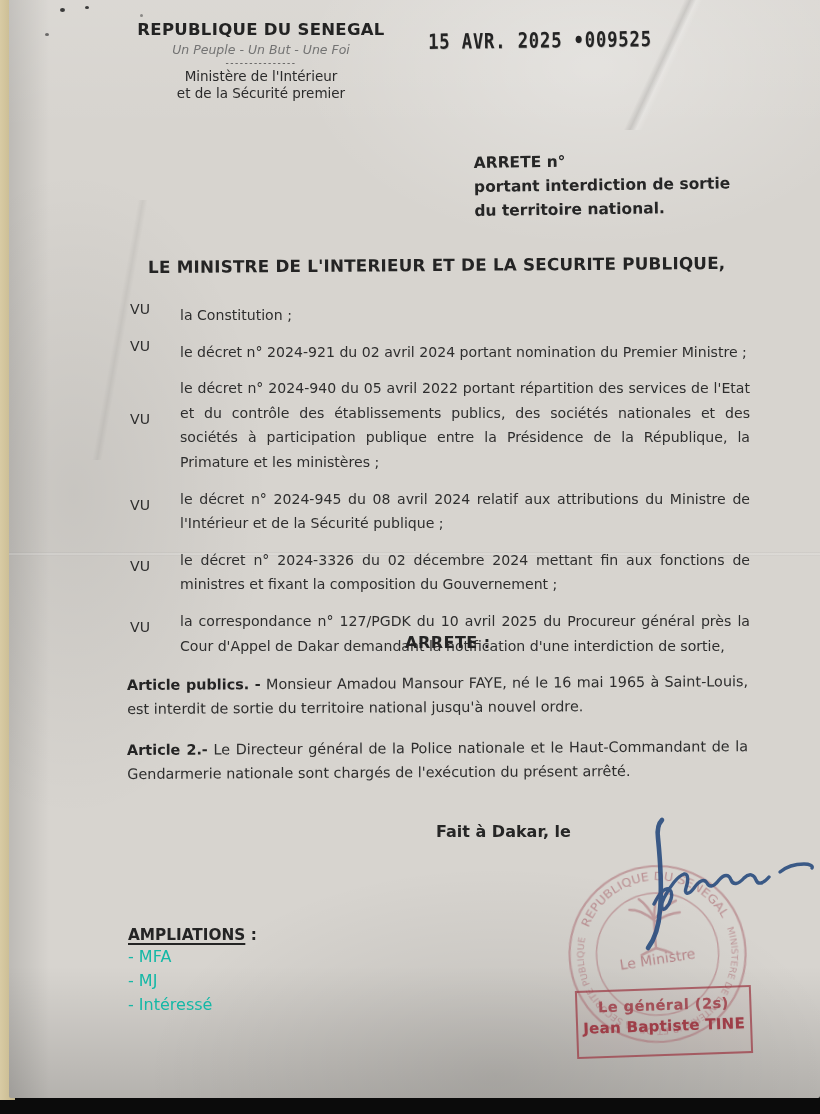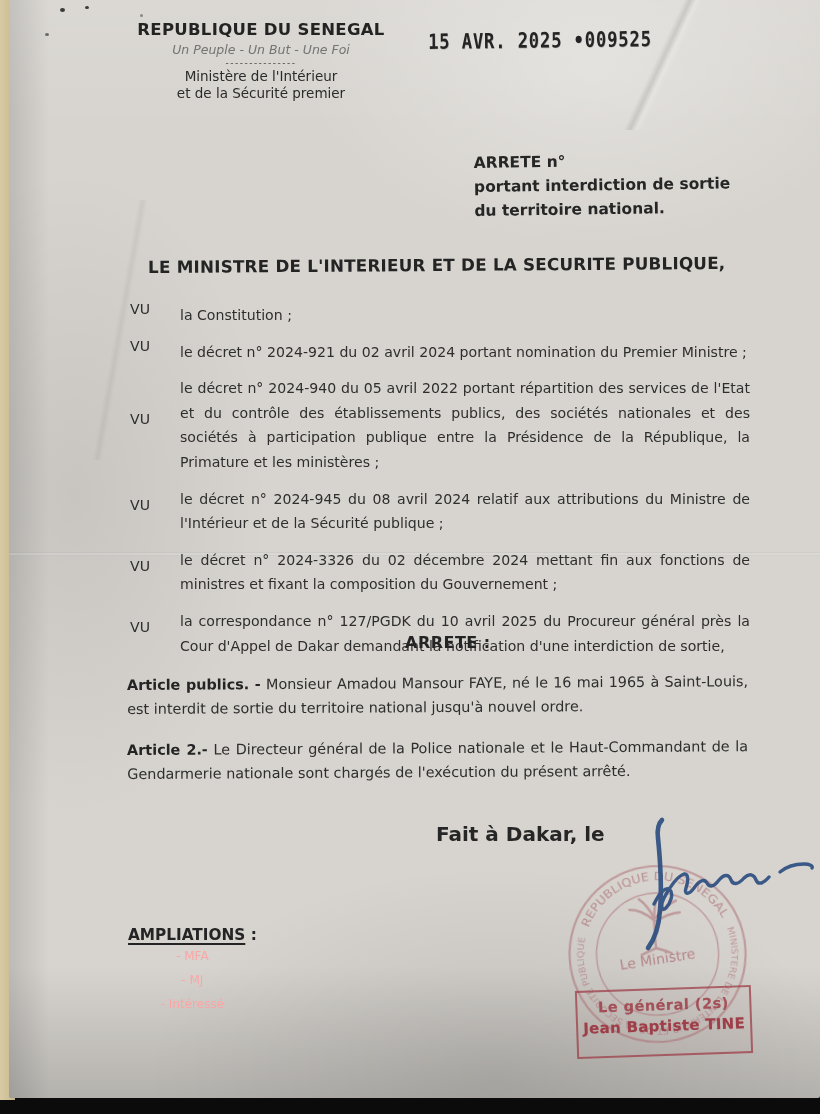--- a/index.html
+++ b/index.html
@@ -73,26 +73,26 @@
 
   .arrete-heading{left:405px;top:633px;font-weight:bold;font-size:16px;
     letter-spacing:.5px;color:#242424;}
 
   .article{left:127px;width:621px;font-size:14.4px;line-height:24.4px;
     text-align:justify;color:#2e2e2e;transform:rotate(-.35deg);transform-origin:left top;}
   .article b{color:#242424;}
   .article-1{top:673px;}
   .article-2{top:738px;}
 
-  .fait{left:436px;top:822px;font-weight:bold;font-size:20px;color:#262626;}
-
-  .ampliations{left:128px;top:926px;text-align:center;}
+  .fait{left:436px;top:822px;font-weight:bold;font-size:16px;color:#262626;}
+
+  .ampliations{left:128px;top:926px;}
   .amp-heading{font-weight:bold;font-size:15.3px;color:#242424;}
   .amp-underlined{text-decoration:underline;text-decoration-thickness:2px;text-underline-offset:3px;}
-  .amp-item{font-size:12px;line-height:23px;color:#fca5a5;margin-top:1px;}
+  .amp-item{font-size:16px;line-height:23px;color:#14b8a6;margin-top:1px;}
 
   
   .round-stamp{position:absolute;left:556px;top:858px;width:204px;height:204px;
     filter:blur(.3px);transform:rotate(-4deg);}
   .rect-stamp{
     position:absolute;left:576px;top:988px;width:172px;height:64px;
     border:2.5px solid rgba(158,62,72,.75);
     transform:rotate(-2deg);
     text-align:center;color:#9e3e48;
     text-shadow:0 0 1px rgba(158,62,72,.45);

